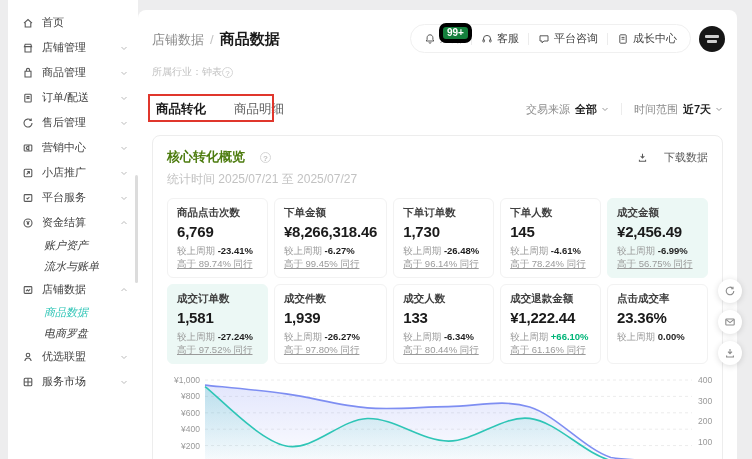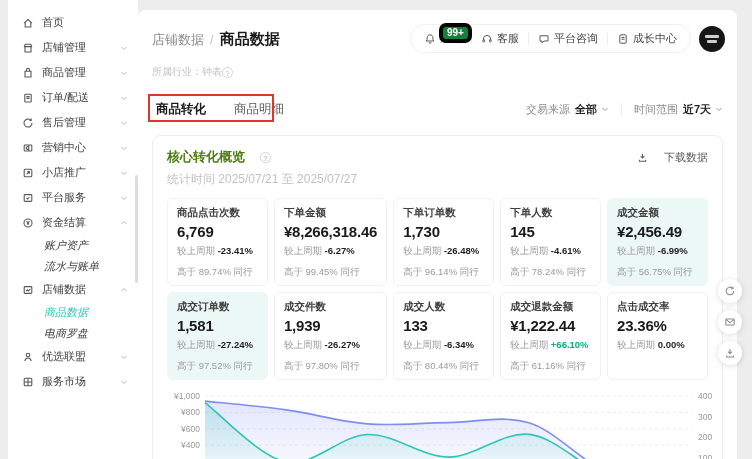--- a/index.html
+++ b/index.html
@@ -48,21 +48,21 @@
   .card-time{font-size:12px;color:#c2c2c2;margin-top:5px;}
   
   .stats{display:grid;grid-template-columns:repeat(5,1fr);gap:6px;margin-top:10px;}
   .stat-card{border:1px solid #f2f2f2;border-radius:6px;padding:7px 9px 6px;background:#fff;box-sizing:border-box;cursor:pointer;}
   .stat-card.hl{background:#ecf8f5;border-color:#ecf8f5;}
   .s-label{font-size:10.5px;color:#404040;white-space:nowrap;font-weight:bold;}
   .s-value{font-size:15px;font-weight:bold;color:#1a1a1a;margin-top:3px;letter-spacing:-.2px;white-space:nowrap;}
   .s-delta{font-size:9.5px;color:#9a9a9a;margin-top:5px;white-space:nowrap;}
   .s-delta b{color:#1f1f1f;}
   .s-delta b.pos{color:#00b578;}
-  .s-peer{font-size:9.5px;color:#9a9a9a;margin-top:8px;white-space:nowrap;}
+  .s-peer{font-size:9.5px;color:#9a9a9a;margin-top:0;white-space:nowrap;text-decoration:underline;}
   
   .chart-wrap{margin-top:8px;}
   .tick{font-size:8.5px;fill:#999;font-family:"Liberation Sans",sans-serif;}
   
   .fab{position:absolute;right:10px;width:24px;height:24px;border-radius:50%;background:#fff;box-shadow:0 1px 6px rgba(0,0,0,.14);display:flex;align-items:center;justify-content:center;cursor:pointer;}
   svg{display:block;}
 </style>
 </head>
 <body>
 

